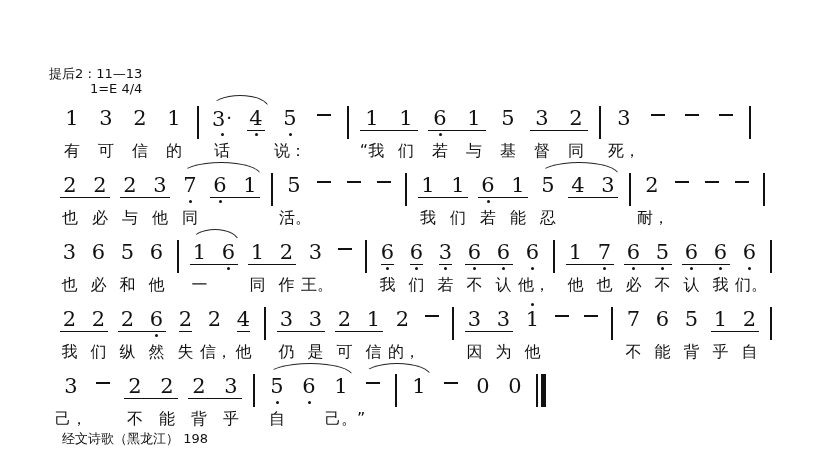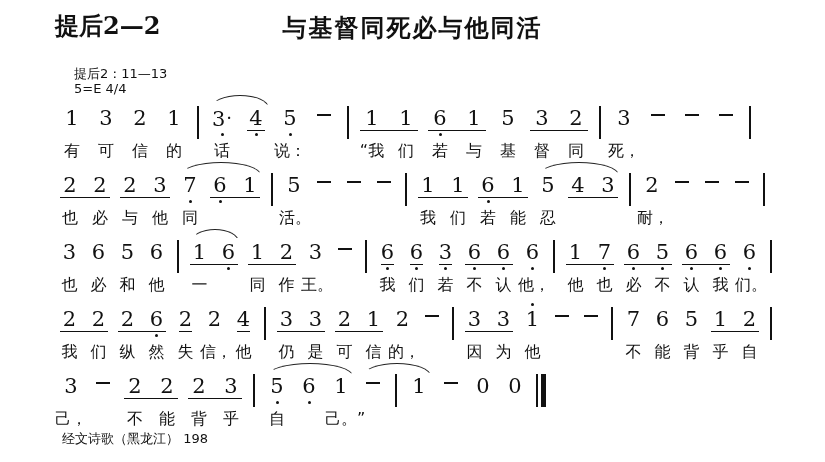--- a/index.html
+++ b/index.html
@@ -2,21 +2,21 @@
 <html><head>
 <meta charset="utf-8">
 <style>
   html,body{margin:0;padding:0;background:#fff;}
   .page{position:relative;width:825px;height:462px;background:#ffffff;overflow:hidden;
         font-family:"DejaVu Sans",sans-serif;color:#111;}
   .titlebar{position:relative;padding-top:12px;height:40px;}
   .ref{position:absolute;left:55px;top:10px;font-size:24px;font-weight:bold;
        font-family:"DejaVu Serif","DejaVu Sans",serif;}
   .maintitle{text-align:center;font-size:24px;font-weight:bold;letter-spacing:2px;}
-  .meta{position:absolute;left:74px;top:66px;font-size:13px;line-height:15px;}
+  .meta{position:absolute;left:49px;top:66px;font-size:13px;line-height:15px;text-align:right;}
   .sheet{position:absolute;left:55px;top:96px;right:0;}
   .system{position:relative;margin-bottom:3px;height:64px;}
   .cols{display:flex;align-items:flex-start;}
   .col{flex:none;text-align:center;}
   .dtop{height:9px;display:flex;align-items:flex-end;justify-content:center;}
   .nrow{height:26px;line-height:26px;font-size:21px;font-family:"DejaVu Serif","Liberation Serif",serif;
         overflow:visible;white-space:nowrap;}
   .g{display:inline-block;min-width:13px;}
   .aug{display:inline-block;font-size:18px;margin-left:1px;vertical-align:2px;}
   .dbot{height:8px;display:flex;align-items:flex-start;justify-content:center;padding-top:2px;}
@@ -29,27 +29,23 @@
   .dashg{display:inline-block;width:14px;height:2px;background:#111;vertical-align:9px;}
   .beam{position:absolute;top:34px;height:0;border-top:1.4px solid #111;}
   .slur{position:absolute;top:-1px;height:11px;border:1.3px solid transparent;
         border-top:1.3px solid #222;border-radius:50% 50% 0 0 / 100% 100% 0 0;}
   .footer{position:absolute;left:62px;top:430px;font-size:13px;}
 </style>
 </head>
 <body>
 
 <div class="page">
-  <div class="titlebar">
-    <div class="ref">提后2—2</div>
-    <div class="maintitle">与基督同死必与他同活</div>
-  </div>
   <div class="meta">
     <div>提后2：11—13</div>
-    <div>5=E 4/4</div>
+    <div>1=E 4/4</div>
   </div>
   <div class="sheet">
       <div class="system">
         <div class="cols">
           <div class="col" style="width: 34px;">
             <div class="dtop"></div>
             <div class="nrow"><div class="g">1</div></div>
             <div class="dbot"></div>
             <div class="lyr">有</div>
           </div>

